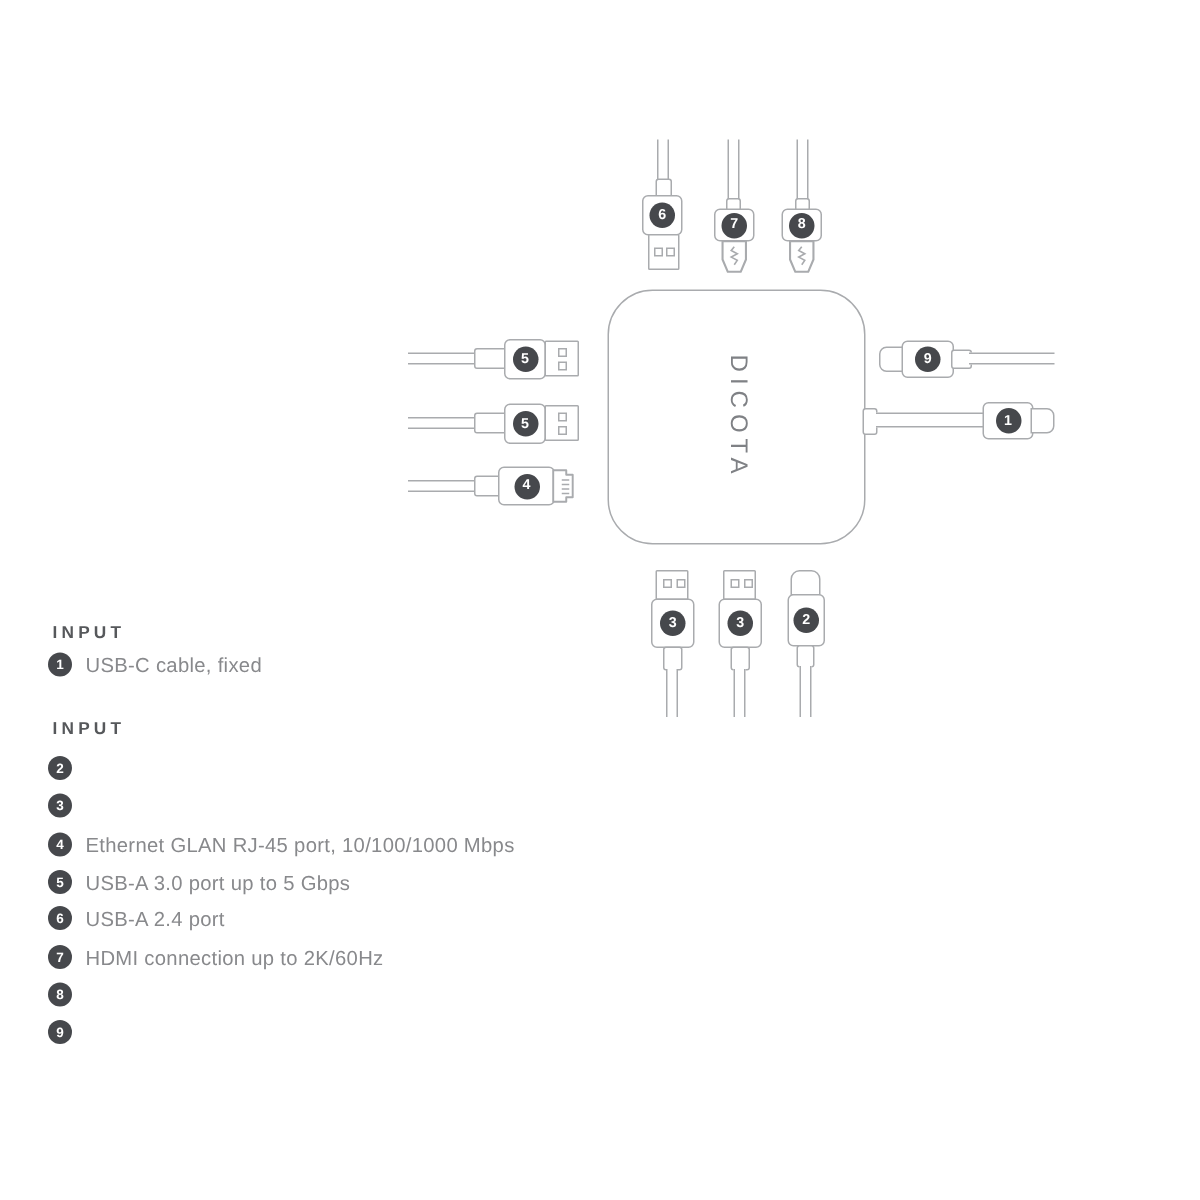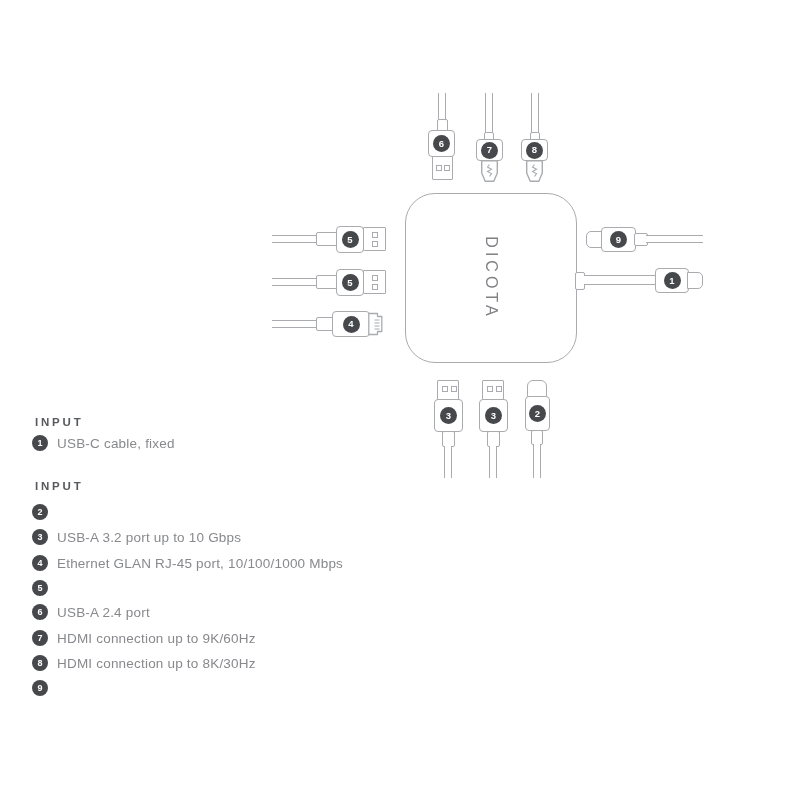--- a/index.html
+++ b/index.html
@@ -148,38 +148,37 @@
     <span class="legend-text">USB-C cable, fixed</span>
   </div>
 
   <div class="legend-heading" style="top:480px">INPUT</div>
 
   <div class="legend-row" style="top:504px">
     <span class="badge-l">2</span>
   </div>
   <div class="legend-row" style="top:529px">
     <span class="badge-l">3</span>
-    <span class="legend-text">USB-A 3.2 port up to 10 Gbps</span>
   </div>
   <div class="legend-row" style="top:555px">
     <span class="badge-l">4</span>
     <span class="legend-text">Ethernet GLAN RJ-45 port, 10/100/1000 Mbps</span>
   </div>
   <div class="legend-row" style="top:580px">
     <span class="badge-l">5</span>
+    <span class="legend-text">USB-A 3.0 port up to 5 Gbps</span>
   </div>
   <div class="legend-row" style="top:604px">
     <span class="badge-l">6</span>
     <span class="legend-text">USB-A 2.4 port</span>
   </div>
   <div class="legend-row" style="top:630px">
     <span class="badge-l">7</span>
-    <span class="legend-text">HDMI connection up to 9K/60Hz</span>
+    <span class="legend-text">HDMI connection up to 2K/60Hz</span>
   </div>
   <div class="legend-row" style="top:655px">
     <span class="badge-l">8</span>
-    <span class="legend-text">HDMI connection up to 8K/30Hz</span>
   </div>
   <div class="legend-row" style="top:680px">
     <span class="badge-l">9</span>
   </div>
 
 </div>
 
 </body></html>

